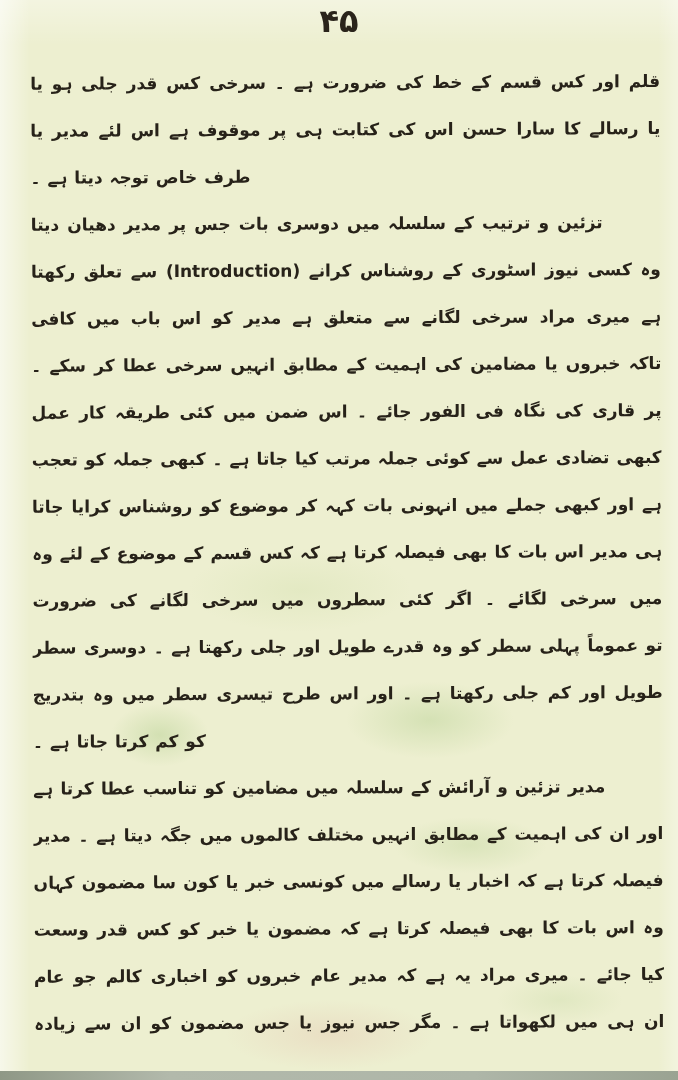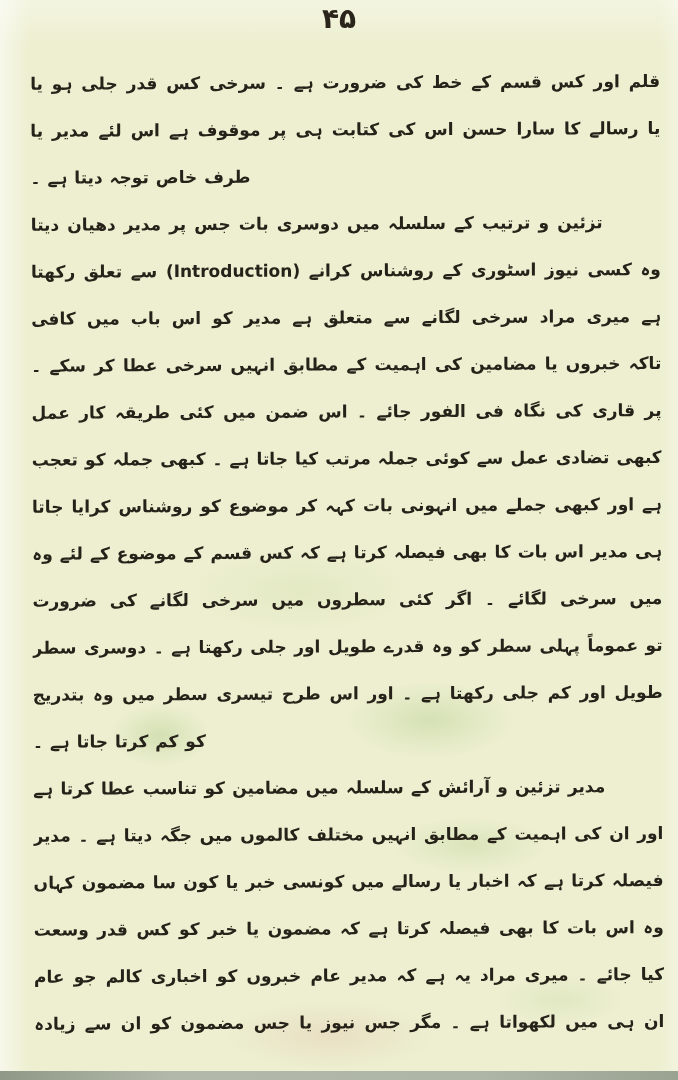--- a/index.html
+++ b/index.html
@@ -25,21 +25,21 @@
       linear-gradient(90deg, rgba(255,255,255,0.55) 0px, rgba(255,255,255,0) 30px),
       linear-gradient(270deg, rgba(255,255,255,0.30) 0px, rgba(255,255,255,0) 20px),
       linear-gradient(180deg, rgba(255,255,255,0.35) 0px, rgba(255,255,255,0) 45px);
   }
   .page-number {
     position: absolute;
     top: 2px;
     left: 0;
     right: 0;
     text-align: center;
-    font-size: 28px;
+    font-size: 32px;
     font-weight: bold;
     color: #2a241b;
   }
   .textblock {
     position: absolute;
     top: 58px;
     right: 18px;
     width: 630px;
     direction: rtl;
     color: #272219;

